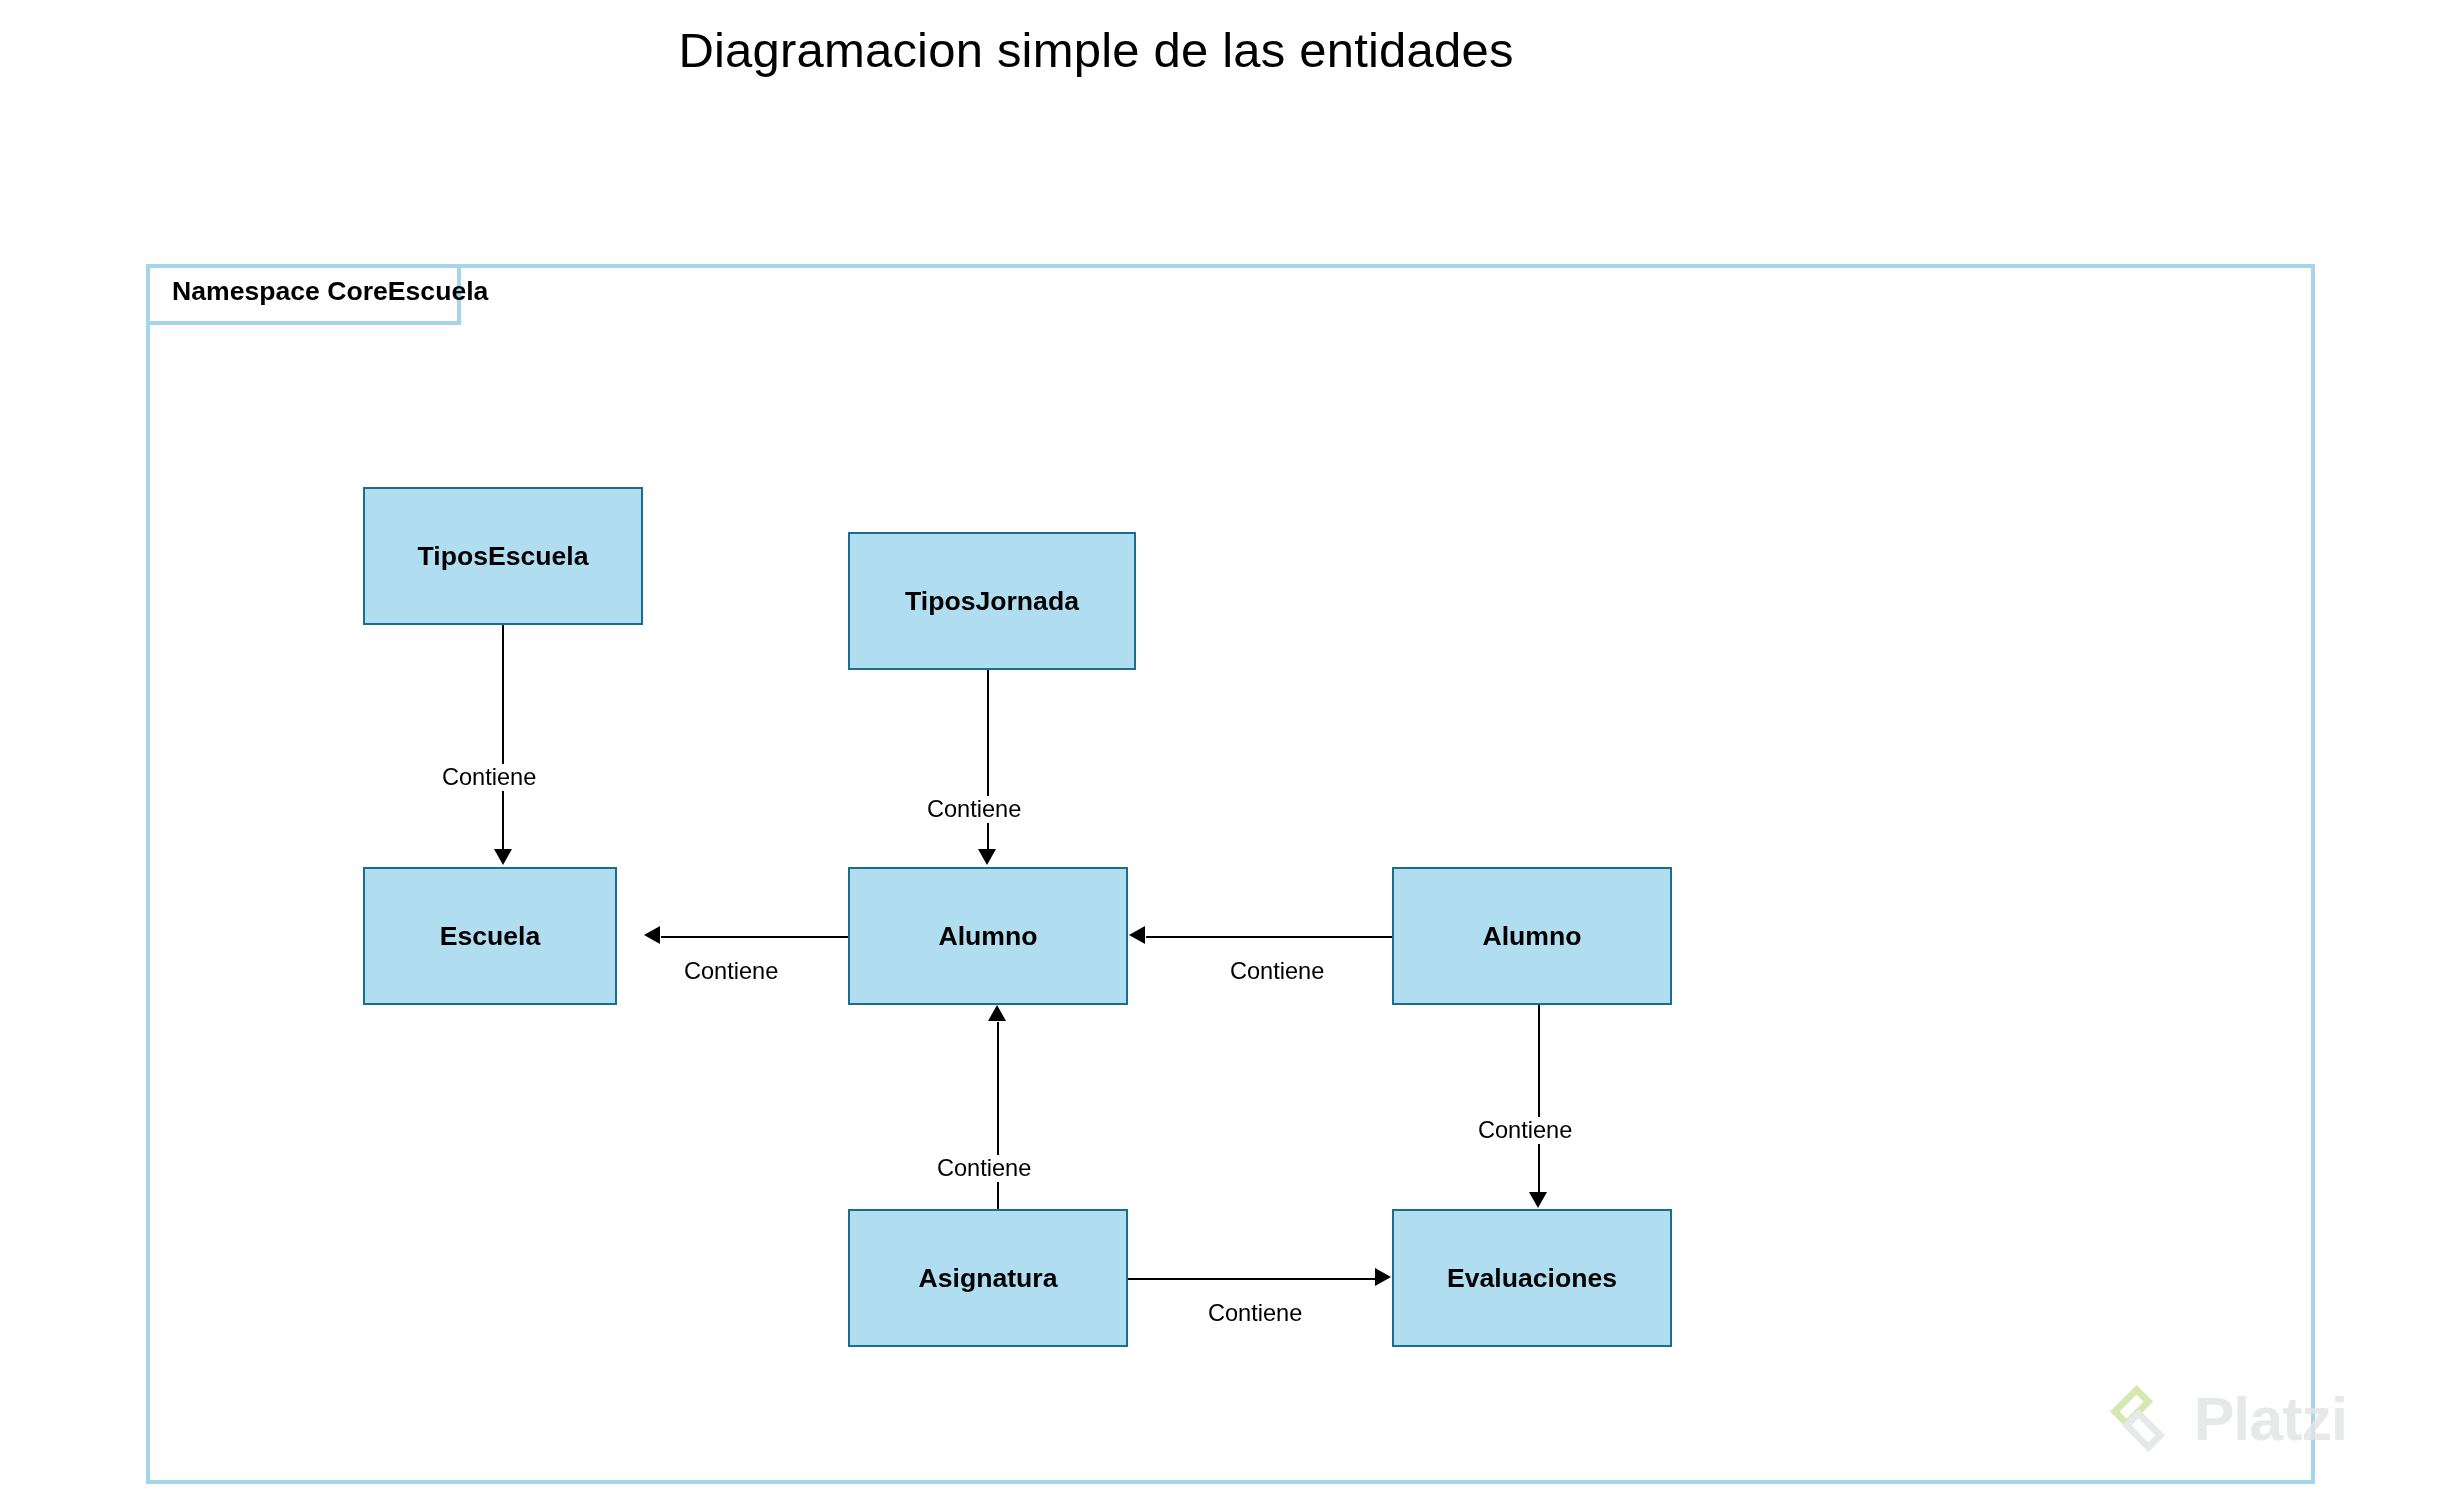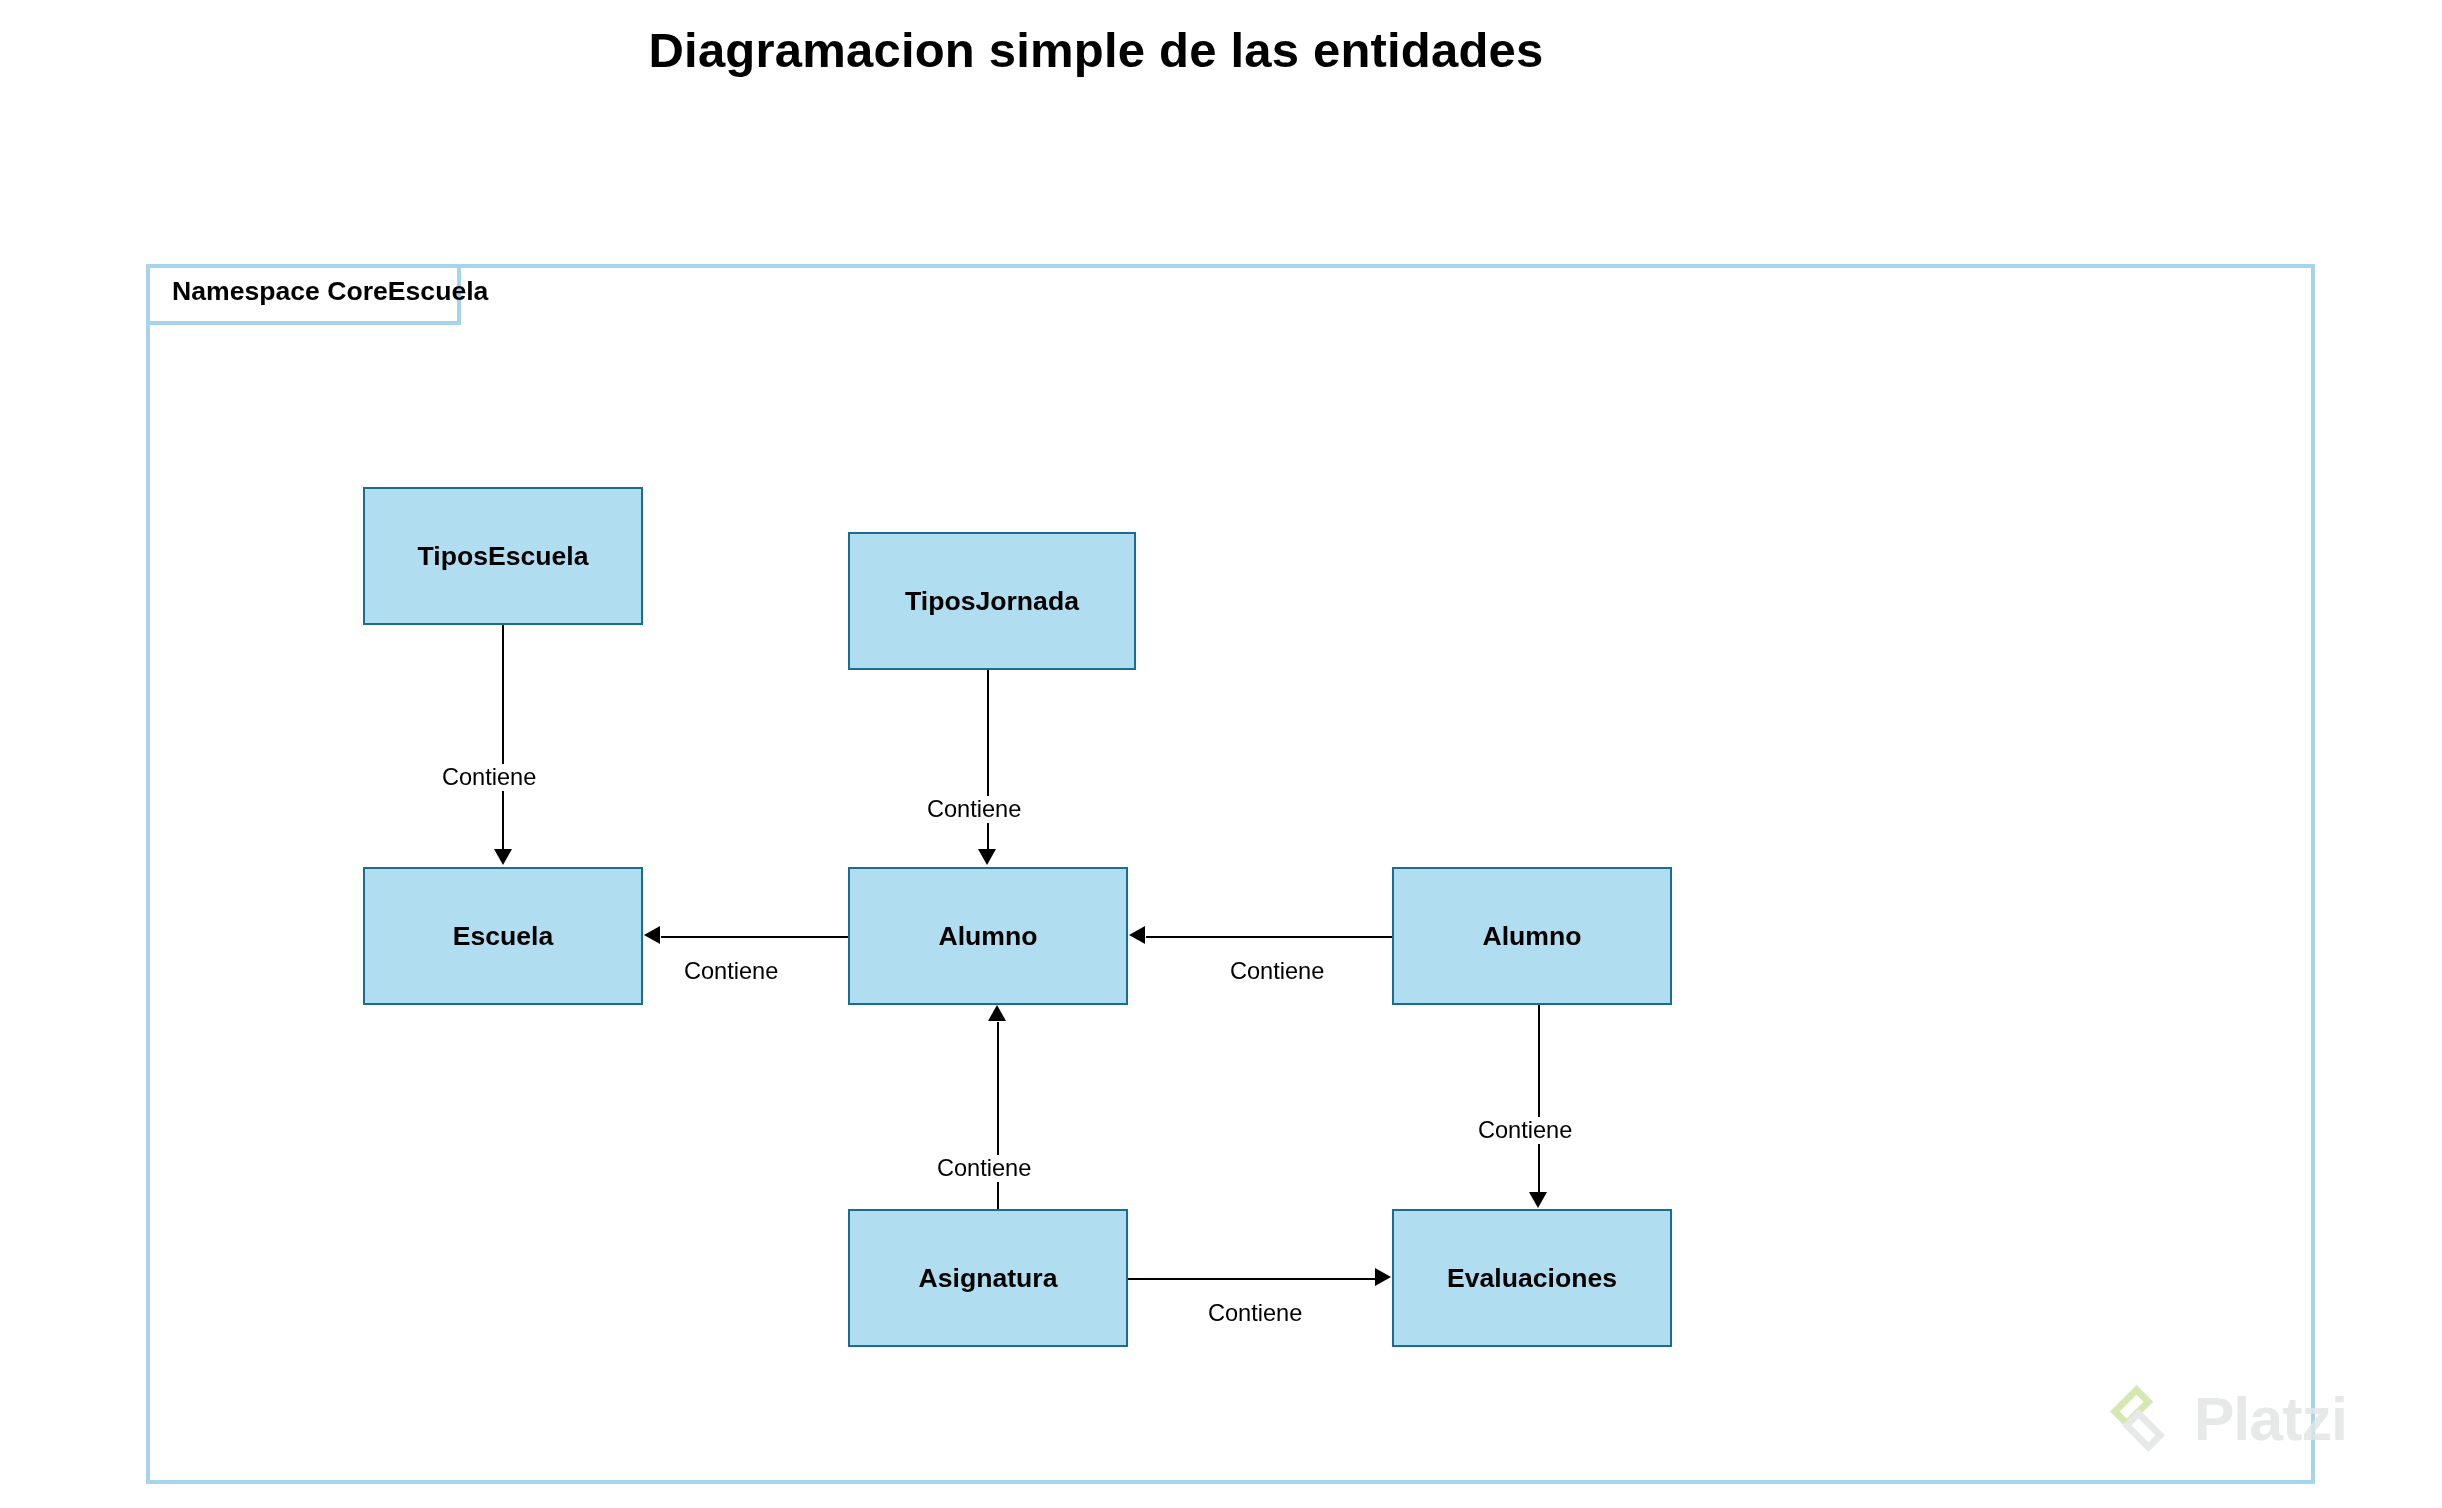--- a/index.html
+++ b/index.html
@@ -14,21 +14,21 @@
     position: relative;
     overflow: hidden;
   }
   #page-title {
     position: absolute;
     top: 21.7px;
     left: 0;
     width: 2192px;
     text-align: center;
     font-size: 49px;
-    font-weight: bold;
+    font-weight: normal;
     color: #000000;
     letter-spacing: 0.2px;
   }
   
   #namespace-frame {
     position: absolute;
     left: 146px;
     top: 264px;
     width: 2169px;
     height: 1220px;
@@ -152,21 +152,21 @@
 <div id="namespace-label">Namespace CoreEscuela</div>
 
 <div class="entity" style="left:363px; top:487px; width:280px; height:138px;">
   <span>TiposEscuela</span>
 </div>
 
 <div class="entity" style="left:848px; top:532px; width:288px; height:138px;">
   <span>TiposJornada</span>
 </div>
 
-<div class="entity" style="left:363px; top:867px; width:280px; height:138px;">
+<div class="entity" style="left:363px; top:867px; width:254px; height:138px;">
   <span>Escuela</span>
 </div>
 
 <div class="entity" style="left:848px; top:867px; width:280px; height:138px;">
   <span>Alumno</span>
 </div>
 
 <div class="entity" style="left:1392px; top:867px; width:280px; height:138px;">
   <span>Alumno</span>
 </div>

